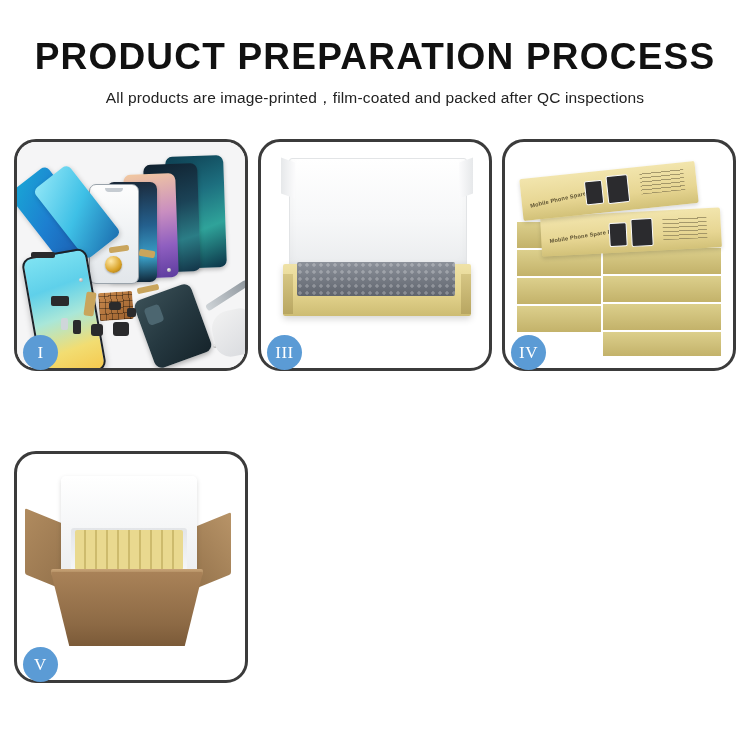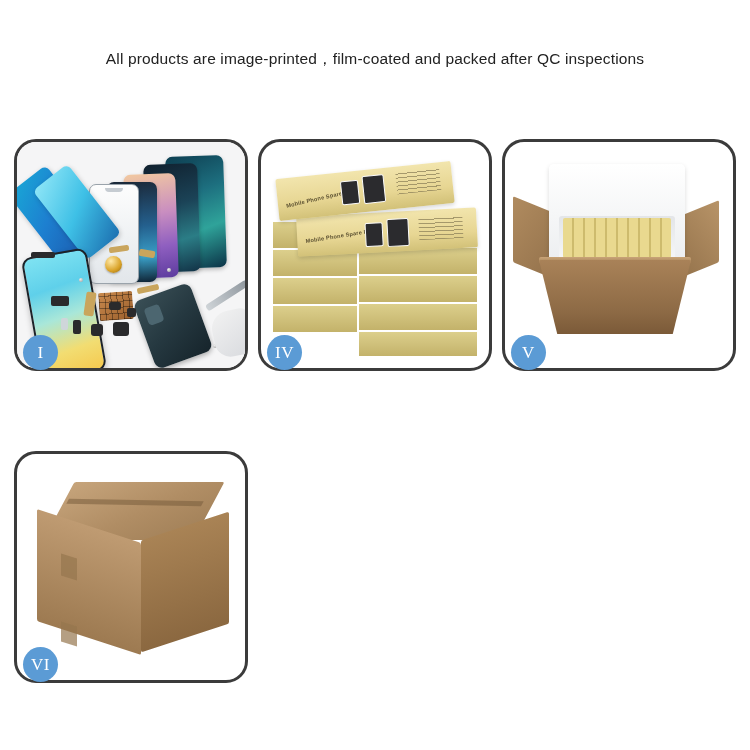--- a/index.html
+++ b/index.html
@@ -446,20 +446,21 @@
     position: absolute; left: 24px; top: 142px;
     width: 16px; height: 20px;
     background: rgba(150,118,78,.7);
     transform: skewY(18deg);
   }
 </style>
 </head>
 <body>
 
 <div id="header">
+  <div id="page-title">PRODUCT PREPARATION PROCESS</div>
   <div id="page-subtitle">All products are image-printed，film-coated and packed after QC inspections</div>
 </div>
 
 <div id="panel-grid">
 
   <div class="panel tinted">
     <div class="panel-inner">
       <div class="scene">
         <div class="ph ph-back4"></div>
         <div class="ph ph-back3"></div>
@@ -493,20 +494,34 @@
         <div class="scr" style="left:62px;top:136px;"></div>
 
         <div class="tweezers"></div>
         <div class="hand"></div>
       </div>
     </div>
     <div class="badge">I</div>
   </div>
 
 
+  <div class="panel">
+    <div class="panel-inner">
+      <div class="scene">
+        <div class="box3-lid"></div>
+        <div class="box3-lidflapL"></div>
+        <div class="box3-lidflapR"></div>
+        <div class="box3-body"></div>
+        <div class="box3-cornerL"></div>
+        <div class="box3-cornerR"></div>
+        <div class="box3-foam"></div>
+      </div>
+    </div>
+    <div class="badge">III</div>
+  </div>
 
   <div class="panel">
     <div class="panel-inner">
       <div class="stack">
 
         <div class="sbox-side" style="left:2px;top:62px;width:84px;height:26px;"></div>
         <div class="sbox-side" style="left:2px;top:90px;width:84px;height:26px;"></div>
         <div class="sbox-side" style="left:2px;top:118px;width:84px;height:26px;"></div>
         <div class="sbox-side" style="left:2px;top:146px;width:84px;height:26px;"></div>
 
@@ -541,27 +556,14 @@
         <div class="c5-foam"></div>
         <div class="c5-foamwell"></div>
         <div class="c5-yellow"></div>
         <div class="c5-rim"></div>
         <div class="c5-body"></div>
       </div>
     </div>
     <div class="badge">V</div>
   </div>
 
-  <div class="panel">
-    <div class="panel-inner">
-      <div class="c6">
-        <div class="c6-top"></div>
-        <div class="c6-left"></div>
-        <div class="c6-right"></div>
-        <div class="c6-seam"></div>
-        <div class="c6-tapeL"></div>
-        <div class="c6-tapeB"></div>
-      </div>
-    </div>
-    <div class="badge">VI</div>
-  </div>
 
 </div>
 
 </body></html>

